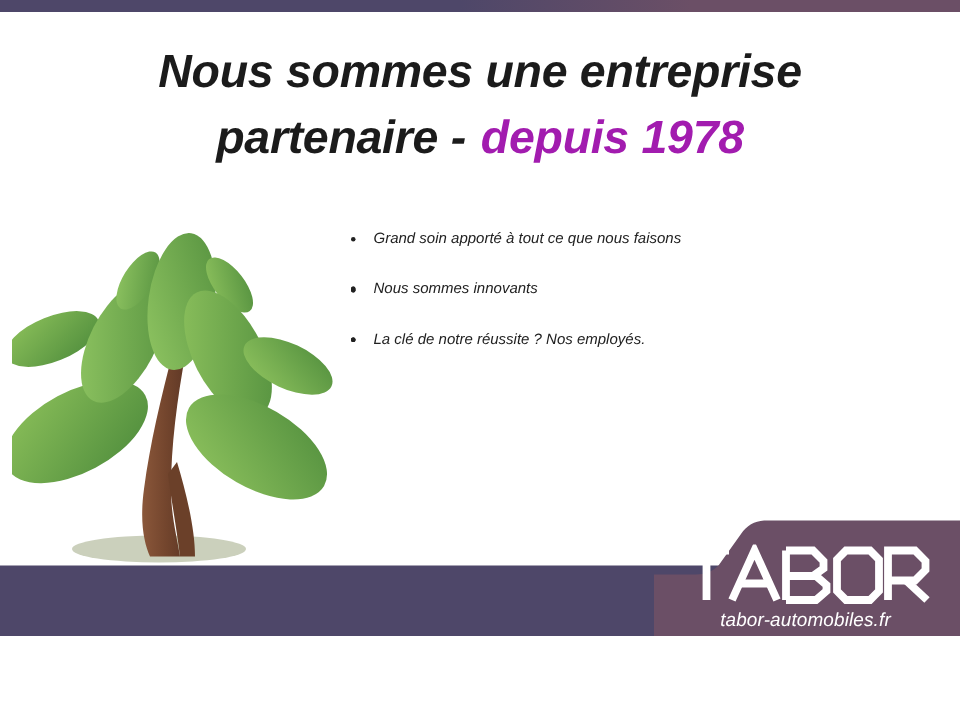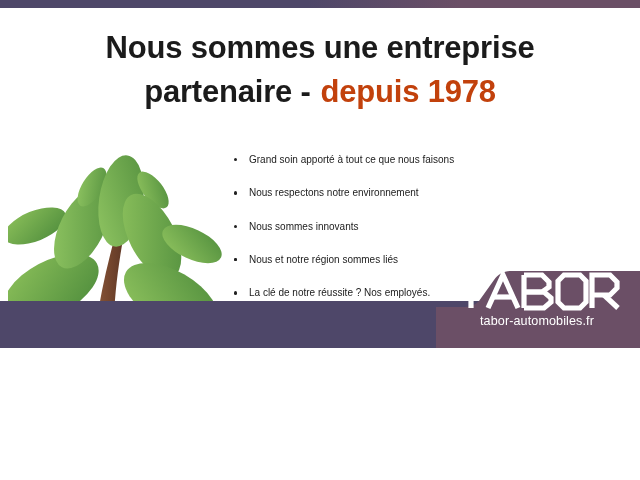--- a/index.html
+++ b/index.html
@@ -10,23 +10,24 @@
   body {
     width: 640px;
     height: 480px;
     background: #ffffff;
     font-family: "Liberation Sans", sans-serif;
     overflow: hidden;
   }
   .slide {
     position: relative;
     width: 640px;
-    height: 348px;
+    height: 424px;
     background: #ffffff;
     overflow: hidden;
+    font-style: italic;
   }
 
   
   .top-bar {
     position: absolute;
     left: 0;
     top: 0;
     width: 640px;
     height: 8px;
     background: linear-gradient(90deg, #4E4769 0%, #4E4769 48%, #6B4F66 72%, #6B4F66 100%);
@@ -41,21 +42,21 @@
     text-align: center;
     font-size: 31px;
     font-weight: bold;
     line-height: 1.42;
     color: #1b1b1b;
     letter-spacing: -0.2px;
   }
   .headline .line1 { display: block; }
   .headline .line2 { display: block; }
   .headline .accent {
-    color: #c2410c;
+    color: #a21caf;
     margin-left: 10px;
     margin-top: 47px;
   }
 
   
   .tree-art {
     position: absolute;
     left: 8px;
     top: 148px;
     width: 216px;
@@ -107,21 +108,21 @@
     bottom: 0;
     width: 204px;
     height: 78px;
     overflow: hidden;
   }
   .footer-right-shape svg { display:block; width:100%; height:100%; }
 
   .logo-block {
     position: absolute;
     right: 12px;
-    bottom: 20px;
+    bottom: 4px;
     width: 182px;
     text-align: center;
   }
   .logo-word {
     display: block;
     font-size: 30px;
     font-weight: normal;
     letter-spacing: 1px;
     color: #ffffff;
     line-height: 1;
@@ -204,24 +205,24 @@
         <ellipse cx="184" cy="96" rx="32" ry="15" fill="url(#lg3)" transform="rotate(-155 184 96)"></ellipse>
       </g>
       <g>
         <ellipse cx="163" cy="150" rx="52" ry="27" fill="url(#lg3)" transform="rotate(-150 163 150)"></ellipse>
       </g>
     </svg>
   </div>
 
   <ul class="bullets">
     <li><span class="dot"></span><span>Grand soin apporté à tout ce que nous faisons</span></li>
-    <li><span class="dot"></span><span>Nous respectons notre environnement</span></li>
+    <li><span class="dot"></span></li>
     <li><span class="dot"></span><span>Nous sommes innovants</span></li>
     <li><span class="dot"></span></li>
-    <li><span class="dot"></span><span>Nous et notre région sommes liés</span></li>
+    <li><span class="dot"></span></li>
     <li><span class="dot"></span><span>La clé de notre réussite ? Nos employés.</span></li>
   </ul>
 
   <div class="footer-left"></div>
 
   <div class="footer-right-shape">
     <svg viewBox="0 0 204 78" xmlns="http://www.w3.org/2000/svg" preserveAspectRatio="none">
       <path d="M204 78 L0 78 L0 37 L28 37 C34 37 39 35 43 31 L58 10 C62 4 68 1 75 1 L204 1 Z" fill="#6B4F66"></path>
     </svg>
   </div>

